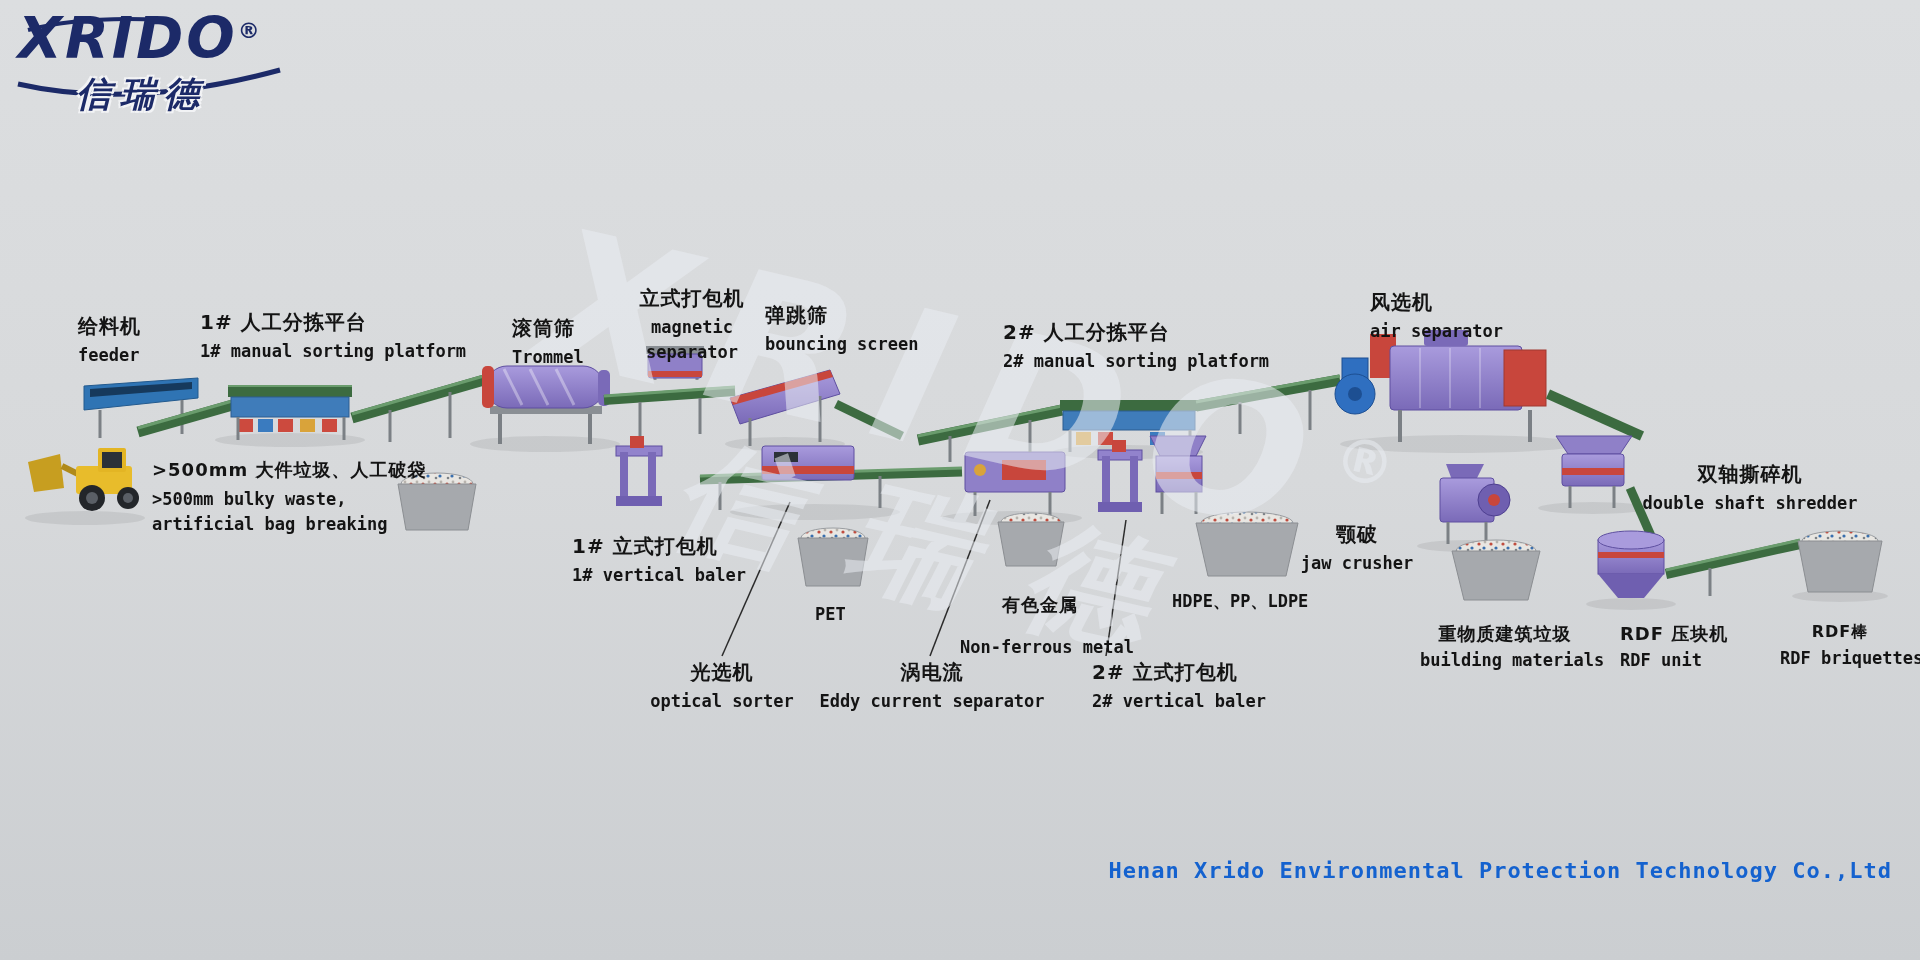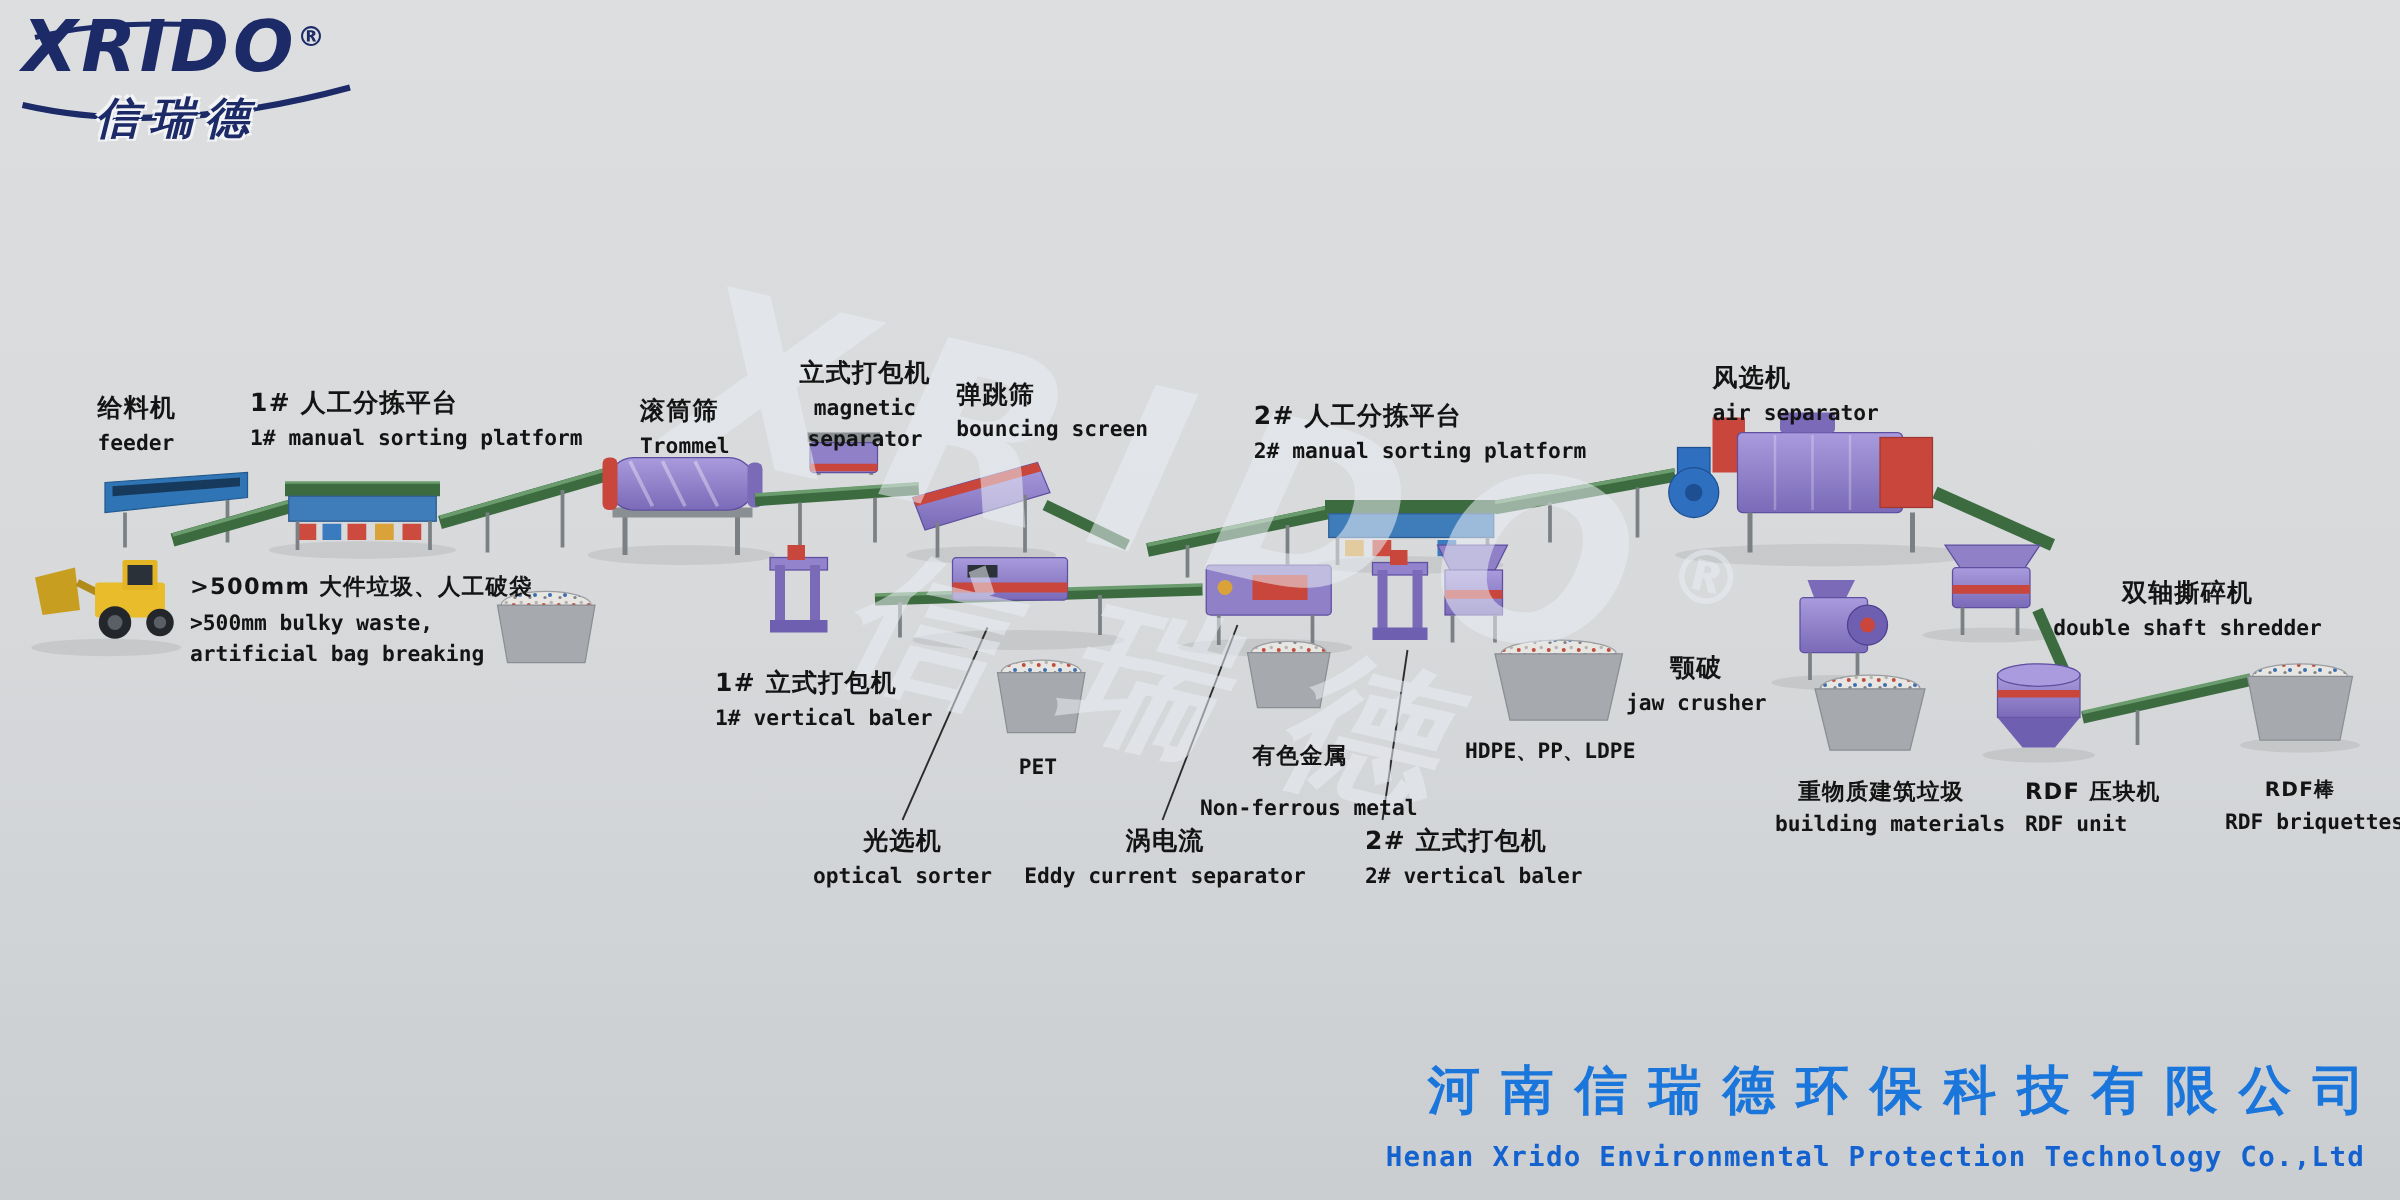--- a/index.html
+++ b/index.html
@@ -419,17 +419,16 @@
     <span class="cn">涡电流</span>
     <span class="en">Eddy current separator</span>
   </div>
 
   <div class="label" style="left:1092px;top:660px;">
     <span class="cn">2# 立式打包机</span>
     <span class="en">2# vertical baler</span>
   </div>
 
   <div class="footer">
-    <div class="company-cn">河南信瑞德环保科技有限公司</div>
     <div class="company-en">Henan Xrido Environmental Protection Technology Co.,Ltd</div>
   </div>
 
 </div>
 
 </body></html>

